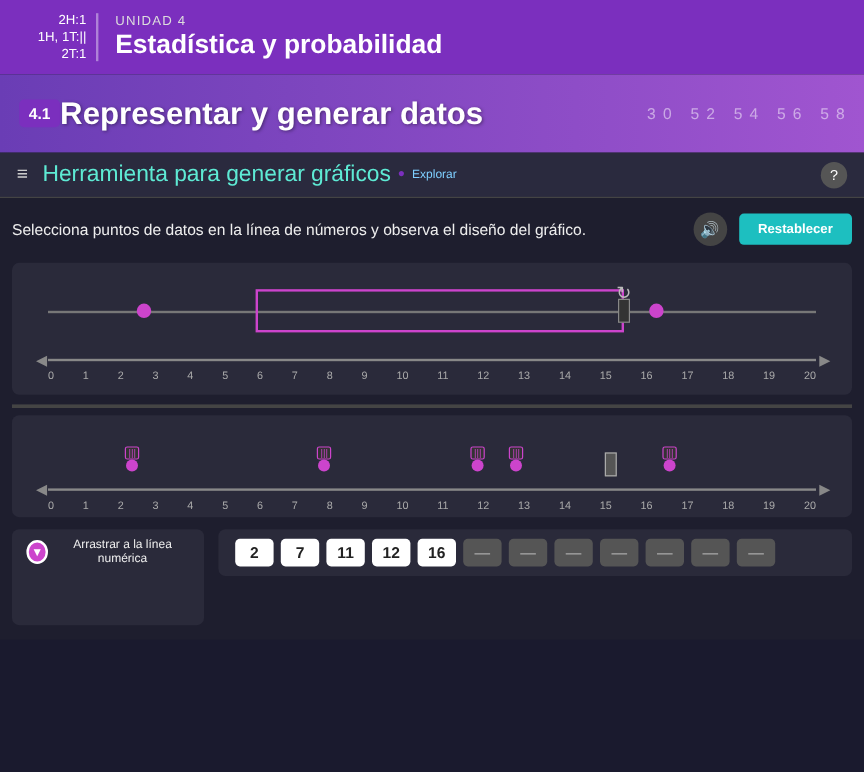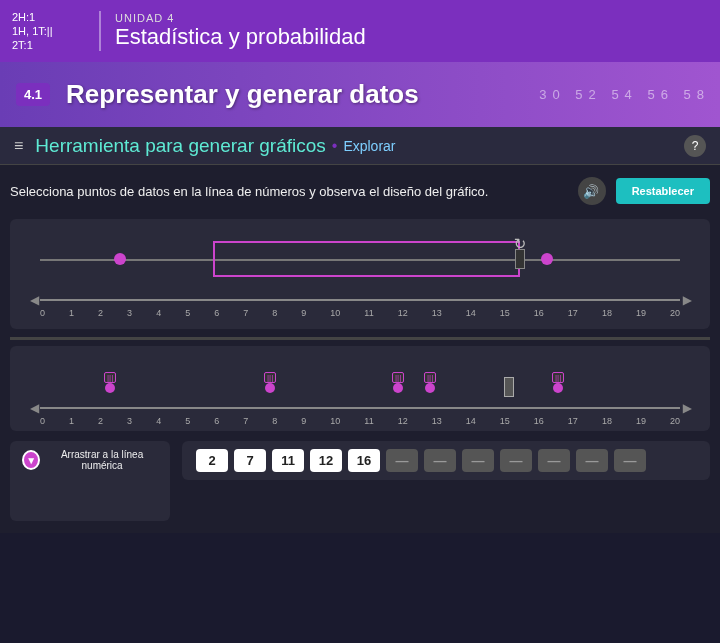--- a/index.html
+++ b/index.html
@@ -9,22 +9,22 @@
     .top-header {
       background: #7b2fbe;
       display: flex;
       align-items: center;
       padding: 8px 12px;
       height: 62px;
     }
     .top-header-left {
       display: flex;
       flex-direction: column;
-      align-items: flex-start;
-      margin-right: 27px;
+      align-items: flex-end;
+      margin-right: 8px;
       min-width: 60px;
     }
     .header-time {
       color: #fff;
       font-size: 11px;
       line-height: 1.3;
       text-align: right;
     }
     .header-divider {
       width: 2px;
@@ -35,41 +35,40 @@
     .header-title-block { display: flex; flex-direction: column; }
     .header-unit {
       color: #ddd;
       font-size: 11px;
       text-transform: uppercase;
       letter-spacing: 1px;
     }
     .header-title {
       color: #fff;
       font-size: 22px;
-      font-weight: normal;
+      font-weight: bold;
     }
 
     
     .section-banner {
       background: linear-gradient(to right, #6a3db5, #a055d0);
       height: 65px;
       display: flex;
       align-items: center;
       padding: 0 16px;
       position: relative;
       overflow: hidden;
     }
     .section-badge {
       background: #7b2fbe;
       color: #fff;
       font-size: 13px;
       font-weight: bold;
       padding: 4px 8px;
       border-radius: 4px;
-      margin-right: 16px;
       min-width: 32px;
       text-align: center;
     }
     .section-title {
       color: #fff;
       font-size: 26px;
       font-weight: bold;
       text-shadow: 1px 1px 3px rgba(0,0,0,0.4);
     }
     .banner-dots {
@@ -100,21 +99,21 @@
       color: #ccc;
       font-size: 16px;
       margin-right: 12px;
       cursor: pointer;
     }
     .toolbar-text {
       color: #5eead4;
       font-size: 19px;
     }
     .toolbar-dot { color: #7b2fbe; margin: 0 6px; }
-    .toolbar-link { color: #7ecfff; font-size: 14px; cursor: pointer; }
+    .toolbar-link { color: #7ecfff; font-size: 10px; cursor: pointer; }
     .toolbar-help {
       margin-left: auto;
       background: #555;
       color: #fff;
       border-radius: 50%;
       width: 22px;
       height: 22px;
       display: flex;
       align-items: center;
       justify-content: center;

